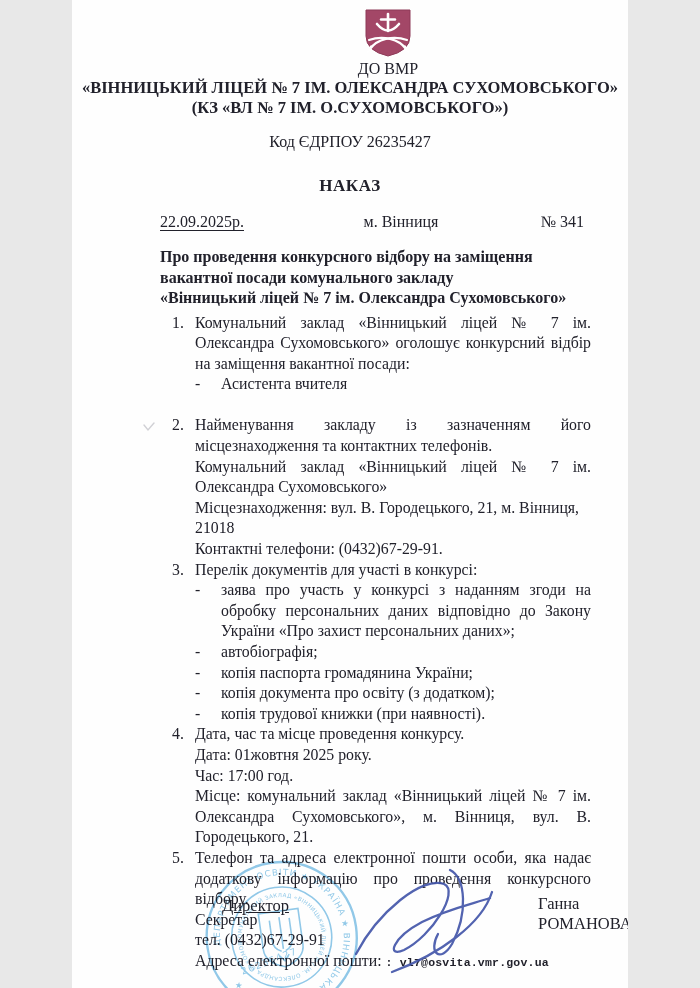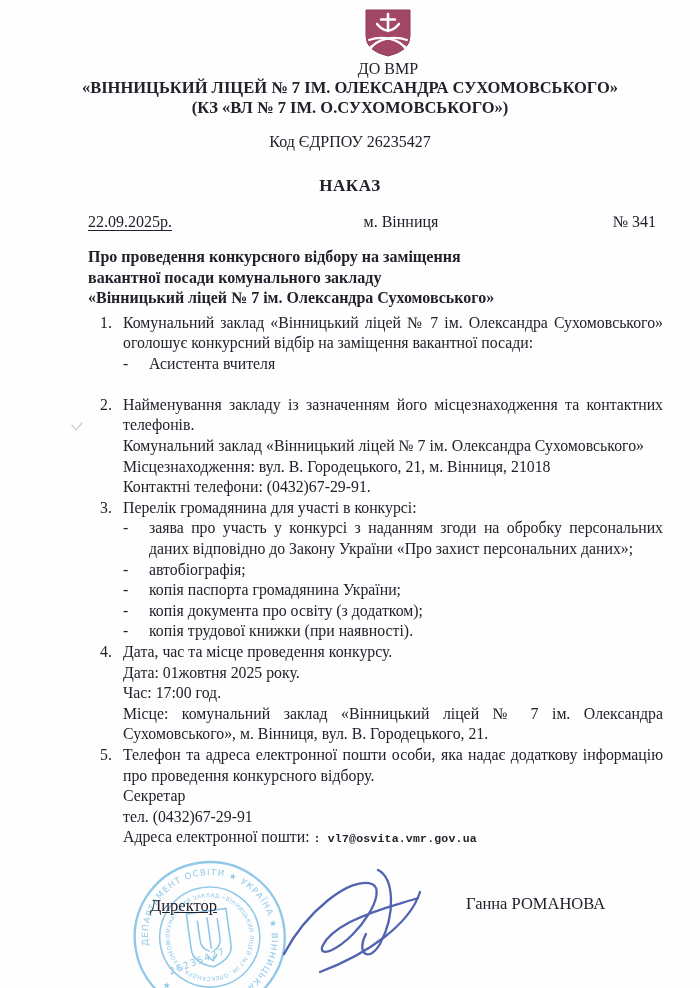--- a/index.html
+++ b/index.html
@@ -1,17 +1,17 @@
 <!DOCTYPE html>
 <html lang="uk"><head>
 <meta charset="utf-8">
 <style>
   html,body { margin:0; padding:0; background:#e8e8e8; }
   .page {
-    position:relative; width:700px; height:988px; margin:0 auto;
+    position:relative; width:556px; height:988px; margin:0 auto;
     background:#fefefe; overflow:hidden;
     font-family:"Liberation Serif","DejaVu Serif",serif;
     color:#21212b;
   }
   
   .crest-wrap { text-align:center; transform:translateX(38px); }
   .crest-wrap svg { display:block; margin:8px auto 0 auto; }
   .addressee { font-size:16px; line-height:18px; margin-top:2px; }
   .h-orgtype { text-align:center; font-weight:bold; font-size:19px; line-height:22px; margin-top:3px; letter-spacing:.2px; }
   .h-orgname { text-align:center; font-weight:bold; font-size:16.5px; line-height:20px; }
@@ -102,21 +102,21 @@
         <div class="jtext">Найменування закладу із зазначенням його місцезнаходження та контактних телефонів.</div>
         <div class="jtext">Комунальний заклад «Вінницький ліцей № 7 ім. Олександра Сухомовського»</div>
         <div>Місцезнаходження: вул. В. Городецького, 21, м. Вінниця, 21018</div>
         <div>Контактні телефони: (0432)67-29-91.</div>
       </span>
     </div>
 
     <div class="item">
       <span class="num">3.</span>
       <span class="body">
-        <div>Перелік громадянина для участі в конкурсі:</div>
+        <div>Перелік документів для участі в конкурсі:</div>
         <div class="dash-row">
           <span class="dash">-</span>
           <span class="dtext">заява про участь у конкурсі з наданням згоди на обробку персональних даних відповідно до Закону України «Про захист персональних даних»;</span>
         </div>
         <div class="dash-row">
           <span class="dash">-</span>
           <span class="dtext">автобіографія;</span>
         </div>
         <div class="dash-row">
           <span class="dash">-</span>

